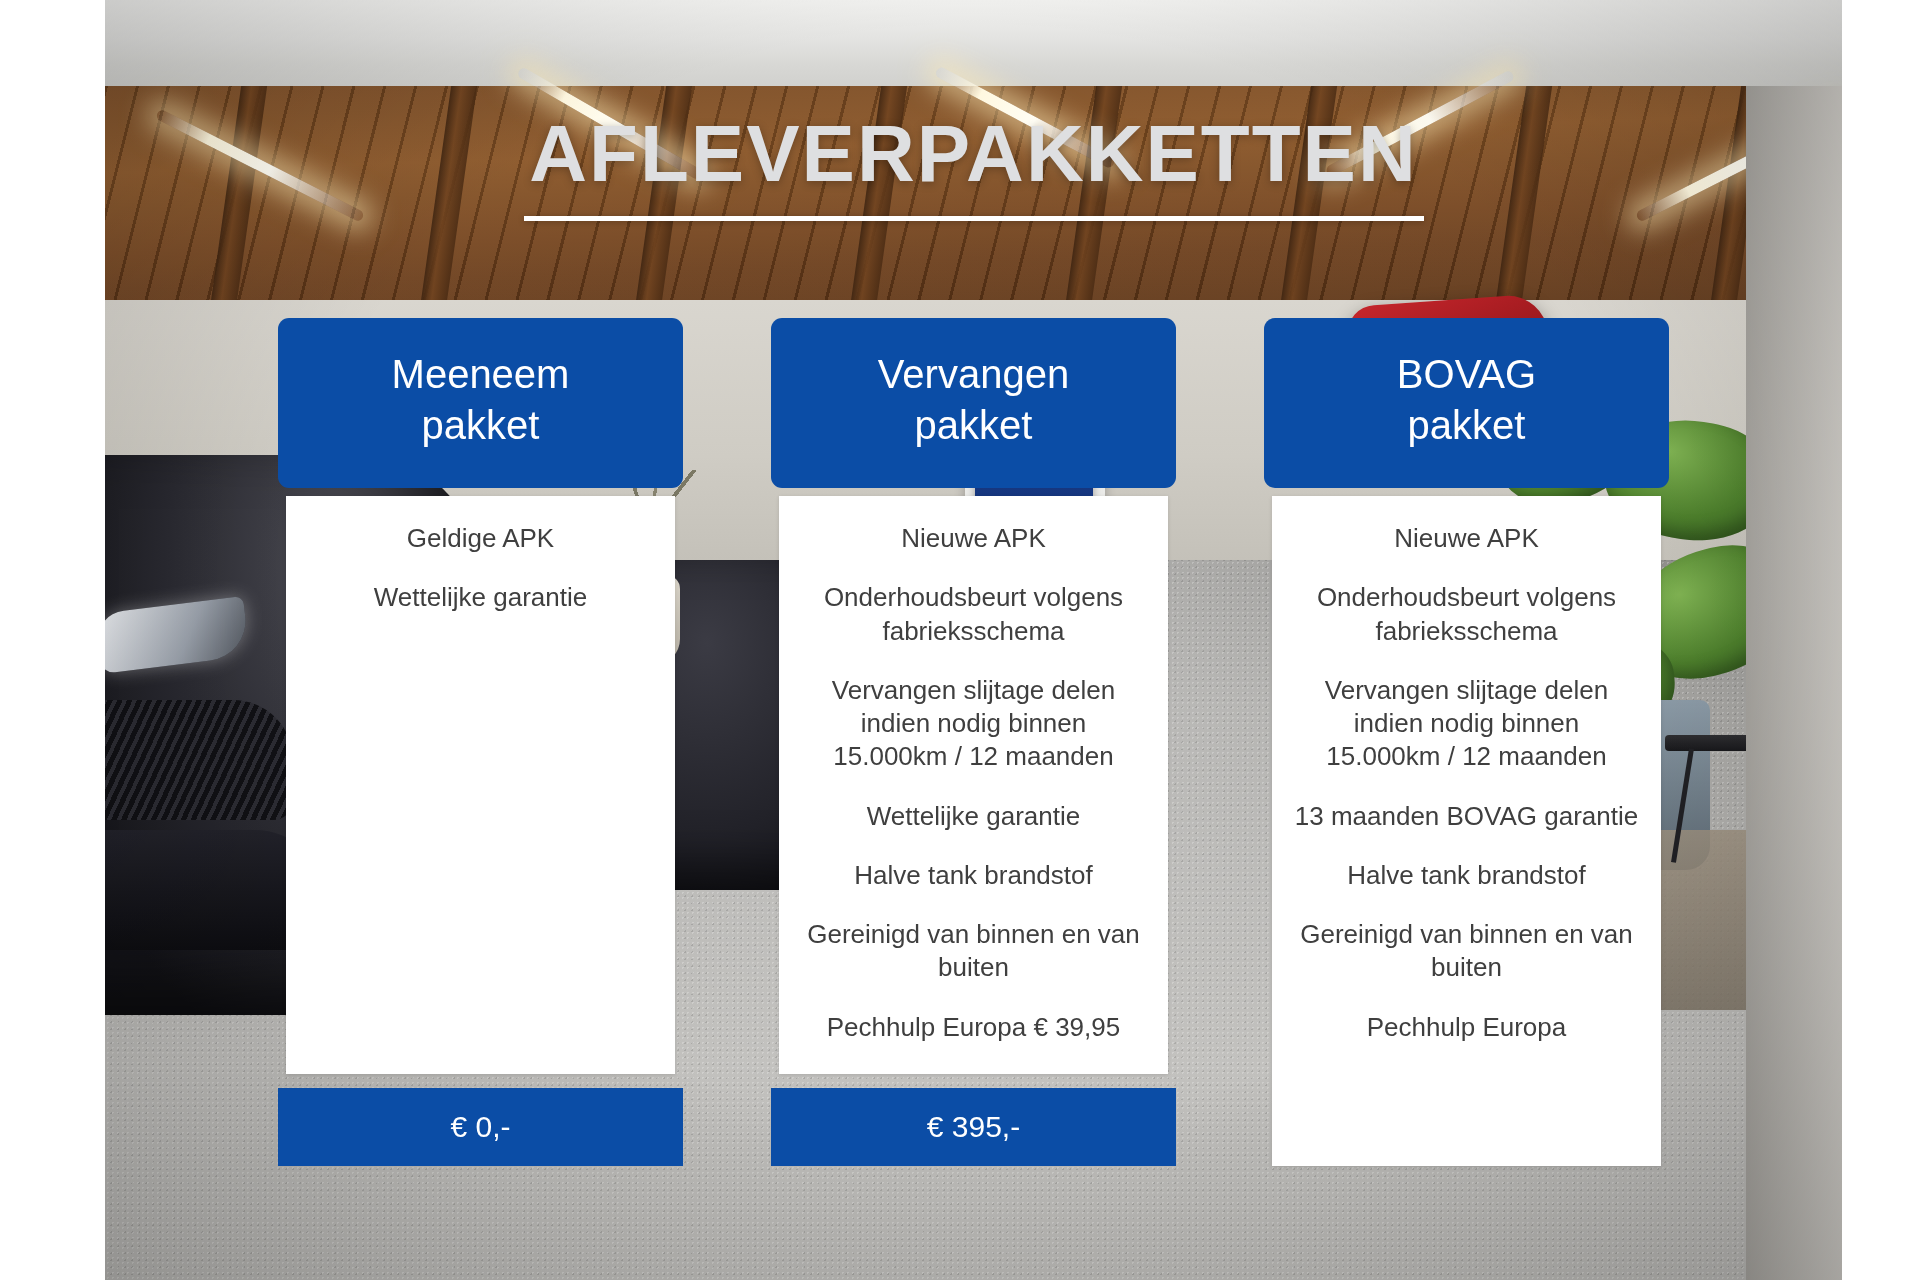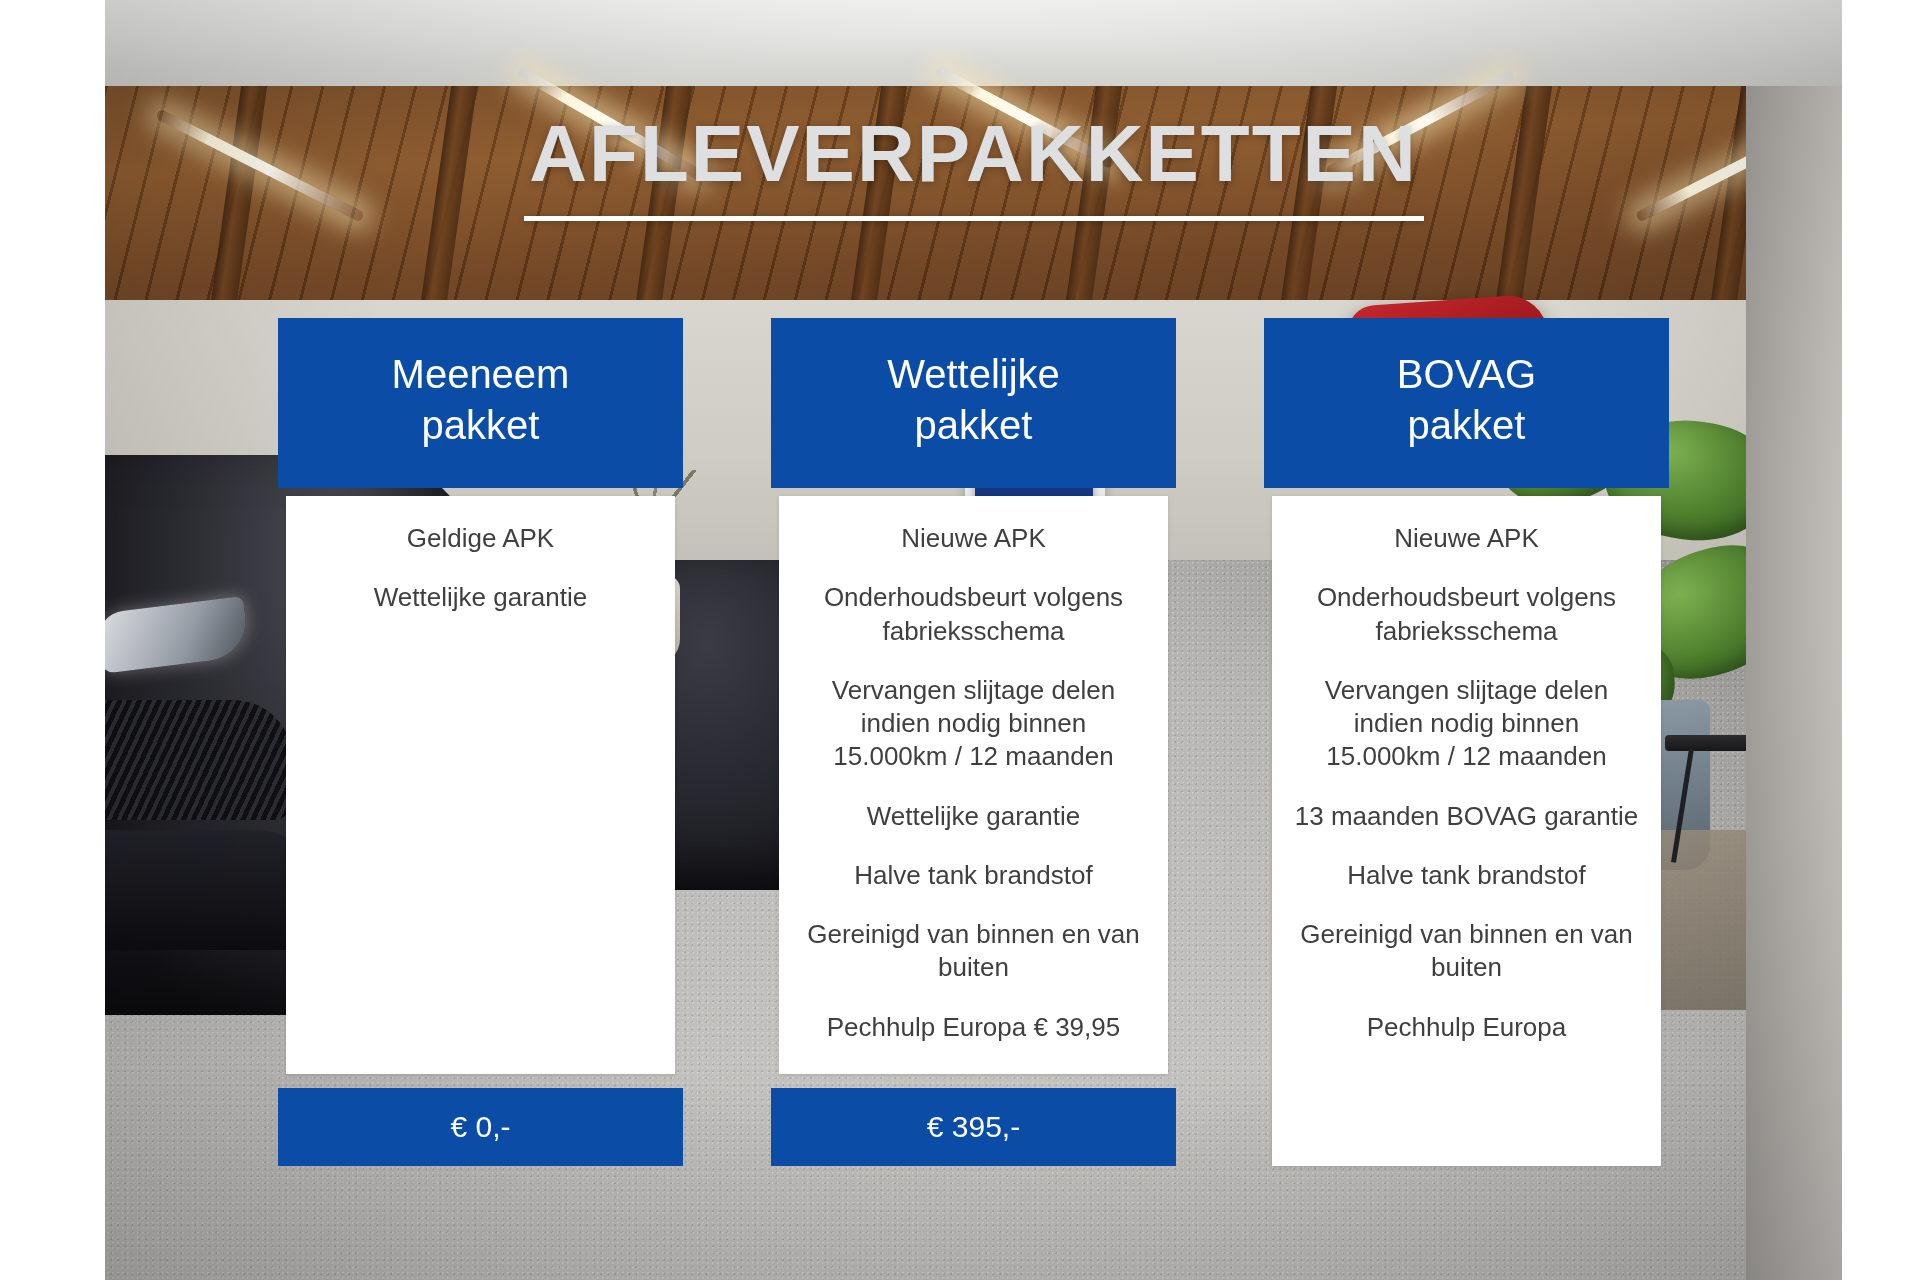--- a/index.html
+++ b/index.html
@@ -247,21 +247,21 @@
   }
   .card-head {
     background: #0b4da6;
     color: #ffffff;
     text-align: center;
     padding: 24px 14px 30px;
     font-size: 40px;
     line-height: 1.28;
     font-weight: 400;
     min-height: 170px;
-    display:flex; align-items:center; justify-content:center;
+    display:flex; align-items:center; justify-content:center;border-radius:11px;
   }
   .card-body {
     background: #ffffff;
     margin: 8px 8px 0;
     padding: 26px 22px 30px;
     flex: 1 1 auto;
     display: flex;
     flex-direction: column;
     gap: 26px;
     box-shadow: 0 1px 4px rgba(0,0,0,.12);
@@ -373,21 +373,21 @@
       <div class="card-body">
         <div class="feature">Geldige APK</div>
         <div class="feature">Wettelijke garantie</div>
       </div>
       <div class="card-foot">€ 0,-</div>
     </div>
 
     <div class="card" id="card-2">
       <div class="card-head">
         <div>
-          <div>Wettelijke</div>
+          <div>Vervangen</div>
           <div>pakket</div>
         </div>
       </div>
       <div class="card-body">
         <div class="feature">Nieuwe APK</div>
         <div class="feature">Onderhoudsbeurt volgens fabrieksschema</div>
         <div class="feature">Vervangen slijtage delen indien nodig binnen 15.000km / 12 maanden</div>
         <div class="feature">Wettelijke garantie</div>
         <div class="feature">Halve tank brandstof</div>
         <div class="feature">Gereinigd van binnen en van buiten</div>

